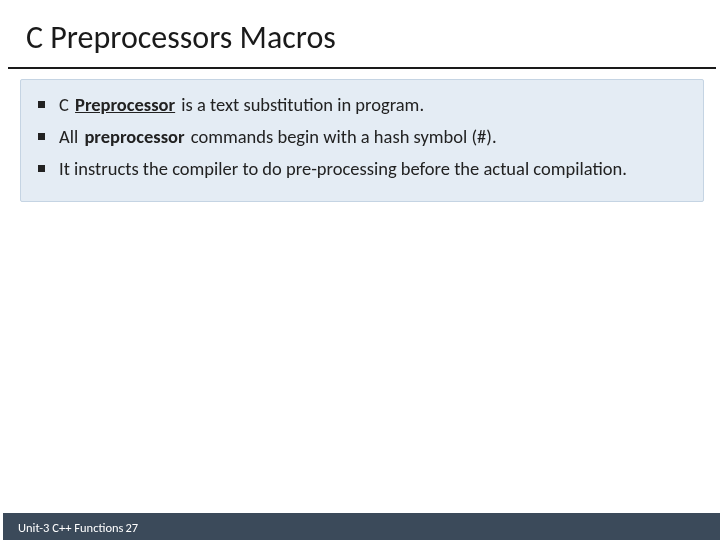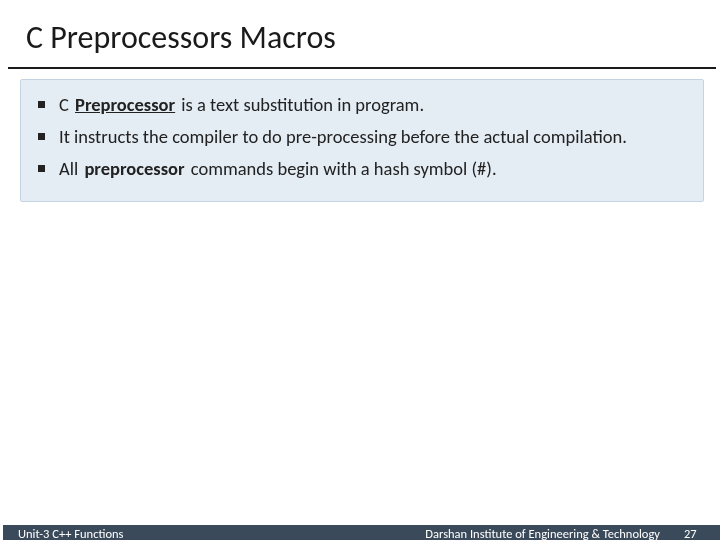--- a/index.html
+++ b/index.html
@@ -54,21 +54,21 @@
     margin-right: 12px;
   }
   .bullet-text { flex: 1; }
   .underline { text-decoration: underline; }
   .bold { font-weight: 700; }
   .footer {
     position: absolute;
     left: 0;
     right: 0;
     bottom: 0;
-    height: 16px;
+    height: 28px;
     background: #3b4a5a;
     display: flex;
     align-items: center;
     color: #fff;
     font-size: 12.5px;
   }
   .footer-left {
     padding-left: 14px;
     flex: 0 0 auto;
   }
@@ -92,34 +92,33 @@
 <div class="content-box">
   <ul class="bullet-list">
 
     <li class="bullet-item">
       <span class="bullet-marker"></span>
       <span class="bullet-text">
         <span>C </span><span class="bold underline">Preprocessor</span><span> is a text substitution in program.</span>
       </span>
     </li>
 
+    <li class="bullet-item">
+      <span class="bullet-marker"></span>
+      <span class="bullet-text">
+        <span>All </span><span class="bold">preprocessor</span><span> commands begin with a hash symbol (#).</span>
+      </span>
+    </li>
+
     <li class="bullet-item justify">
       <span class="bullet-marker"></span>
       <span class="bullet-text">
         <span>It instructs the compiler to do pre-processing before the actual compilation.</span>
-      </span>
-    </li>
-
-    <li class="bullet-item">
-      <span class="bullet-marker"></span>
-      <span class="bullet-text">
-        <span>All </span><span class="bold">preprocessor</span><span> commands begin with a hash symbol (#).</span>
       </span>
     </li>
 
   </ul>
 </div>
 
 <div class="footer">
   <div class="footer-left">Unit-3 C++ Functions</div>
-  <div class="footer-center">Darshan Institute of Engineering &amp; Technology</div>
   <div class="footer-right">27</div>
 </div>
 
 </body></html>

